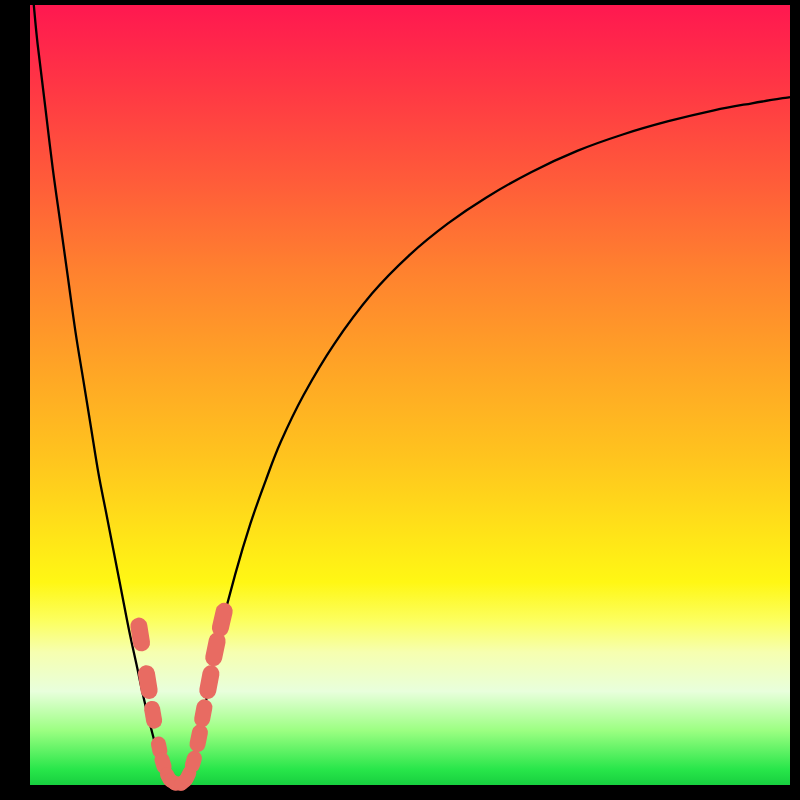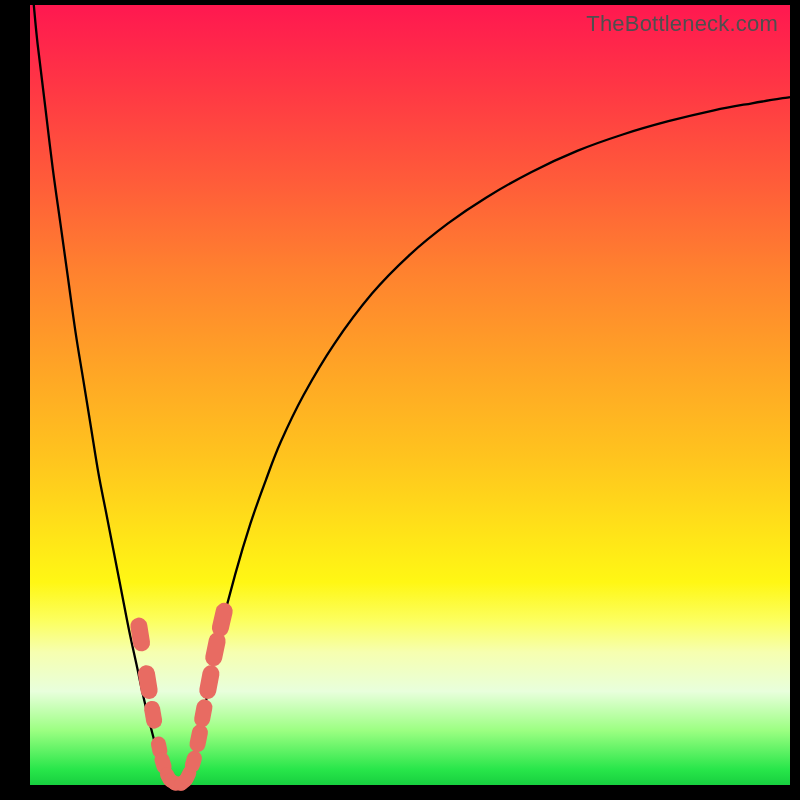--- a/index.html
+++ b/index.html
@@ -67,21 +67,20 @@
   .marker {
     fill: #e86b62;
     stroke: none;
   }
 </style>
 </head>
 <body>
 
 <div class="frame">
   <div class="plot-area">
-    <div class="watermark">TheBottleneck.com</div>
     <svg class="curve-svg" viewBox="0 0 760 780" preserveAspectRatio="none">
       <path id="main-curve" class="curve-path" d="M 3.80 0.00 C 4.48 7.02, 5.55 20.75, 7.60 39.00 C 9.65 57.25, 12.46 78.94, 15.20 101.40 C 17.94 123.86, 20.06 142.74, 22.80 163.80 C 25.54 184.86, 27.66 198.74, 30.40 218.40 C 33.14 238.06, 35.26 253.34, 38.00 273.00 C 40.74 292.66, 42.86 309.35, 45.60 327.60 C 48.34 345.85, 50.46 357.55, 53.20 374.40 C 55.94 391.25, 58.06 404.35, 60.80 421.20 C 63.54 438.05, 65.66 452.56, 68.40 468.00 C 71.14 483.44, 73.26 492.96, 76.00 507.00 C 78.74 521.04, 80.86 531.96, 83.60 546.00 C 86.34 560.04, 88.46 570.96, 91.20 585.00 C 93.94 599.04, 96.06 610.66, 98.80 624.00 C 101.54 637.34, 103.66 646.46, 106.40 659.10 C 109.14 671.74, 111.26 682.27, 114.00 694.20 C 116.74 706.13, 118.86 714.87, 121.60 725.40 C 124.34 735.93, 126.46 744.28, 129.20 752.70 C 131.94 761.12, 134.06 767.29, 136.80 772.20 C 139.54 777.11, 141.66 779.02, 144.40 780.00 C 147.14 780.98, 149.26 780.47, 152.00 777.66 C 154.74 774.85, 156.86 771.70, 159.60 764.40 C 162.34 757.10, 164.46 748.33, 167.20 737.10 C 169.94 725.87, 172.06 715.34, 174.80 702.00 C 177.54 688.66, 179.66 676.34, 182.40 663.00 C 185.14 649.66, 185.90 644.75, 190.00 627.90 C 194.10 611.05, 199.73 589.06, 205.20 569.40 C 210.67 549.74, 214.93 535.55, 220.40 518.70 C 225.87 501.85, 230.13 490.54, 235.60 475.80 C 241.07 461.06, 243.96 452.24, 250.80 436.80 C 257.64 421.36, 264.02 407.55, 273.60 390.00 C 283.18 372.45, 291.69 357.55, 304.00 339.30 C 316.31 321.05, 328.32 304.75, 342.00 288.60 C 355.68 272.45, 366.32 262.24, 380.00 249.60 C 393.68 236.96, 404.32 228.65, 418.00 218.40 C 431.68 208.15, 440.95 201.93, 456.00 192.66 C 471.05 183.39, 485.18 175.34, 501.60 166.92 C 518.02 158.50, 530.78 152.60, 547.20 145.86 C 563.62 139.12, 576.38 134.82, 592.80 129.48 C 609.22 124.14, 621.98 120.57, 638.40 116.22 C 654.82 111.87, 668.95 108.53, 684.00 105.30 C 699.05 102.07, 708.32 100.67, 722.00 98.28 C 735.68 95.89, 753.16 93.16, 760.00 92.04"></path>
       <g id="marker-group">
           <g transform="translate(110.19999999999999,629.46) rotate(80.92475271195383)">
             <rect x="-17.00" y="-8.50" width="34.00" height="17.00" rx="8.50" class="marker"></rect>
           </g>
           <g transform="translate(117.8,677.04) rotate(80.86411295843423)">
             <rect x="-17.00" y="-8.50" width="34.00" height="17.00" rx="8.50" class="marker"></rect>
           </g>
           <g transform="translate(123.12,709.8) rotate(80.1297645687877)">

